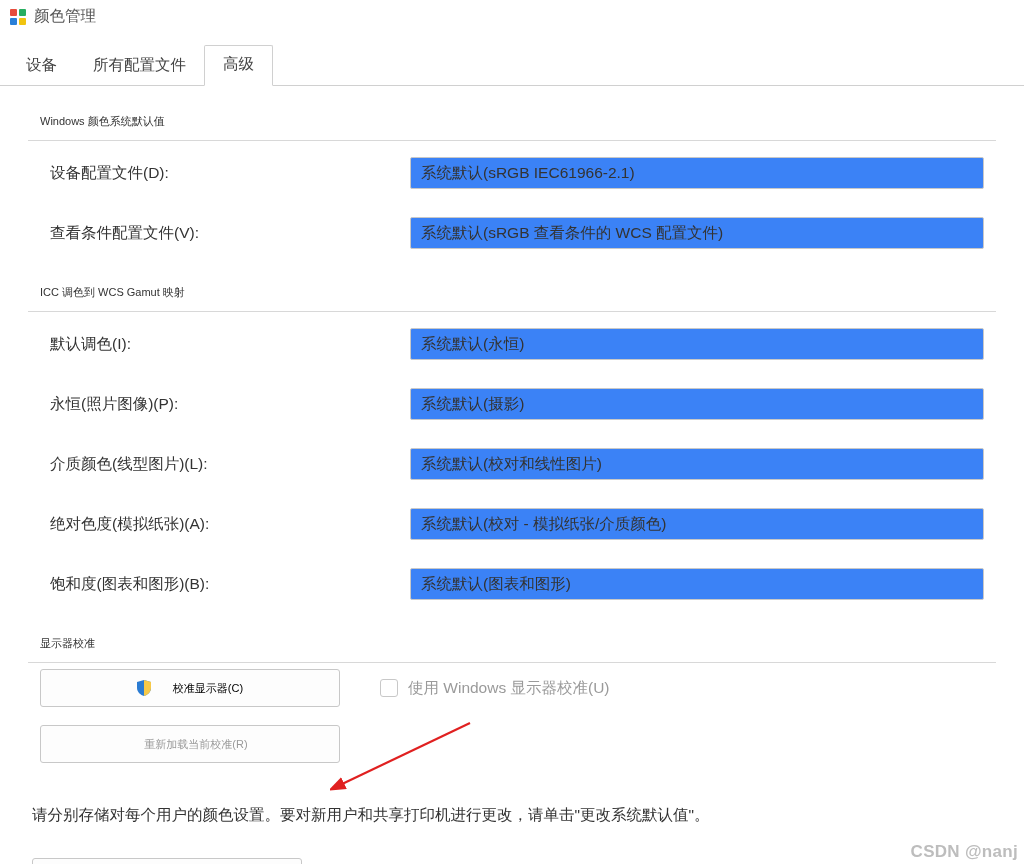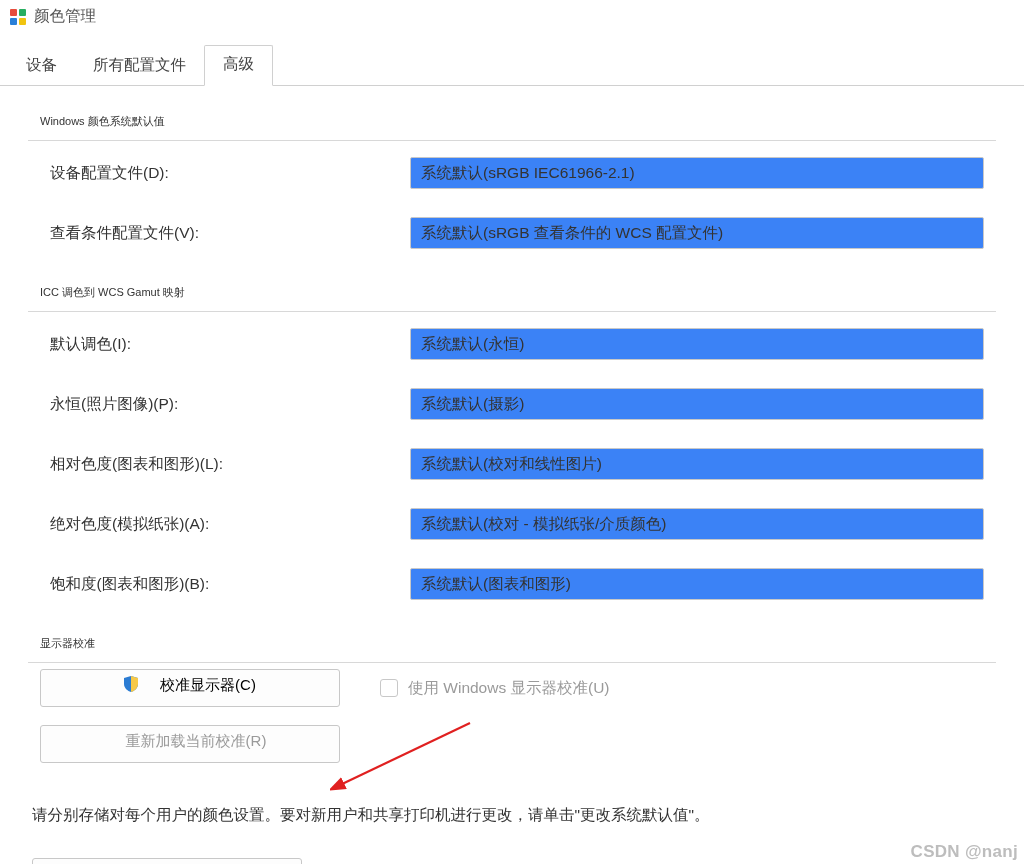--- a/index.html
+++ b/index.html
@@ -118,26 +118,26 @@
   }
 
   .btn {
     border: 1px solid #c8c8c8;
     background: #fdfdfd;
     border-radius: 3px;
     padding: 6px 18px;
     height: 38px;
     min-width: 300px;
     display: inline-flex;
-    align-items: flex-start;
+    align-items: center;
     justify-content: center;
     gap: 22px;
     cursor: default;
     font-family: inherit;
-    font-size: 15px;
+    font-size: 11px;
   }
   .btn.disabled { color: #9a9a9a; padding-left: 30px; }
   .shield {
     width: 14px; height: 16px; position: relative; flex-shrink: 0;
   }
   .shield svg { width: 14px; height: 16px; display:block; }
 
   .calib-row { display:flex; align-items:center; gap: 40px; margin-top: 18px; }
   .check { display:flex; align-items:center; gap:10px; color:#9a9a9a; }
   .check .box {
@@ -227,21 +227,21 @@
         <span>系统默认(永恒)</span>
       </div>
     </div>
     <div class="row">
       <div class="label">永恒(照片图像)(P):</div>
       <div class="select">
         <span>系统默认(摄影)</span>
       </div>
     </div>
     <div class="row">
-      <div class="label">相对色度(图表和图形)(L):</div>
+      <div class="label">介质颜色(线型图片)(L):</div>
       <div class="select">
         <span>系统默认(校对和线性图片)</span>
       </div>
     </div>
     <div class="row">
       <div class="label">绝对色度(模拟纸张)(A):</div>
       <div class="select">
         <span>系统默认(校对 - 模拟纸张/介质颜色)</span>
       </div>
     </div>

